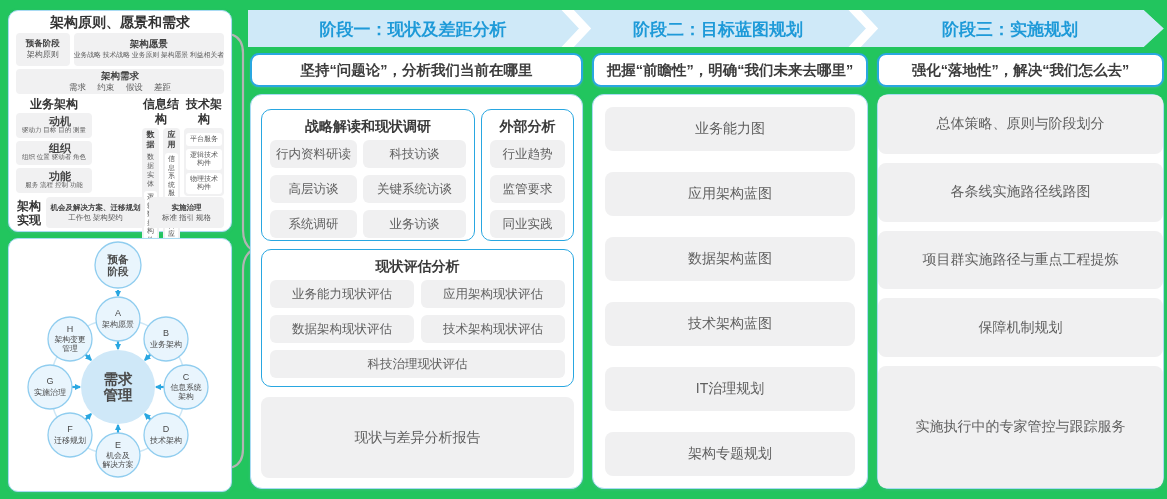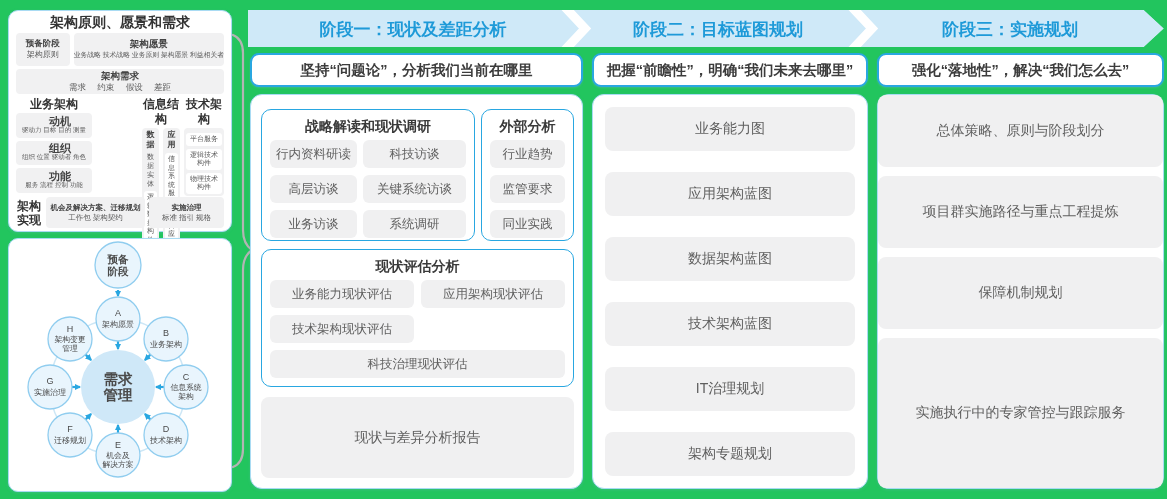--- a/index.html
+++ b/index.html
@@ -260,53 +260,55 @@
   <div class="subtitle s3">强化“落地性”，解决“我们怎么去”</div>
 
   <div class="content c1">
     <div class="blue-box strategy">
       <div class="bb-title">战略解读和现状调研</div>
       <div class="strategy-grid">
         <div class="item">行内资料研读</div>
         <div class="item">科技访谈</div>
         <div class="item">高层访谈</div>
         <div class="item">关键系统访谈</div>
+        <div class="item">系统调研</div>
         <div class="item">业务访谈</div>
-        <div class="item">系统调研</div>
       </div>
     </div>
     <div class="blue-box external">
       <div class="bb-title">外部分析</div>
       <div class="external-list">
         <div class="item">行业趋势</div>
         <div class="item">监管要求</div>
         <div class="item">同业实践</div>
       </div>
     </div>
     <div class="blue-box assess">
       <div class="bb-title">现状评估分析</div>
       <div class="assess-grid">
         <div class="item">业务能力现状评估</div>
         <div class="item">应用架构现状评估</div>
+        <div class="item">数据架构现状评估</div>
         <div class="item">技术架构现状评估</div>
         <div class="item span2">科技治理现状评估</div>
       </div>
     </div>
     <div class="report">现状与差异分析报告</div>
   </div>
 
   <div class="content c2">
     <div class="big-item">业务能力图</div>
     <div class="big-item">应用架构蓝图</div>
     <div class="big-item">数据架构蓝图</div>
     <div class="big-item">技术架构蓝图</div>
     <div class="big-item">IT治理规划</div>
     <div class="big-item">架构专题规划</div>
   </div>
 
   <div class="content c3">
     <div class="big-item">总体策略、原则与阶段划分</div>
+    <div class="big-item">各条线实施路径线路图</div>
     <div class="big-item">项目群实施路径与重点工程提炼</div>
     <div class="big-item">保障机制规划</div>
     <div class="big-item tall">实施执行中的专家管控与跟踪服务</div>
   </div>
 
 </div>
 
 </body></html>

